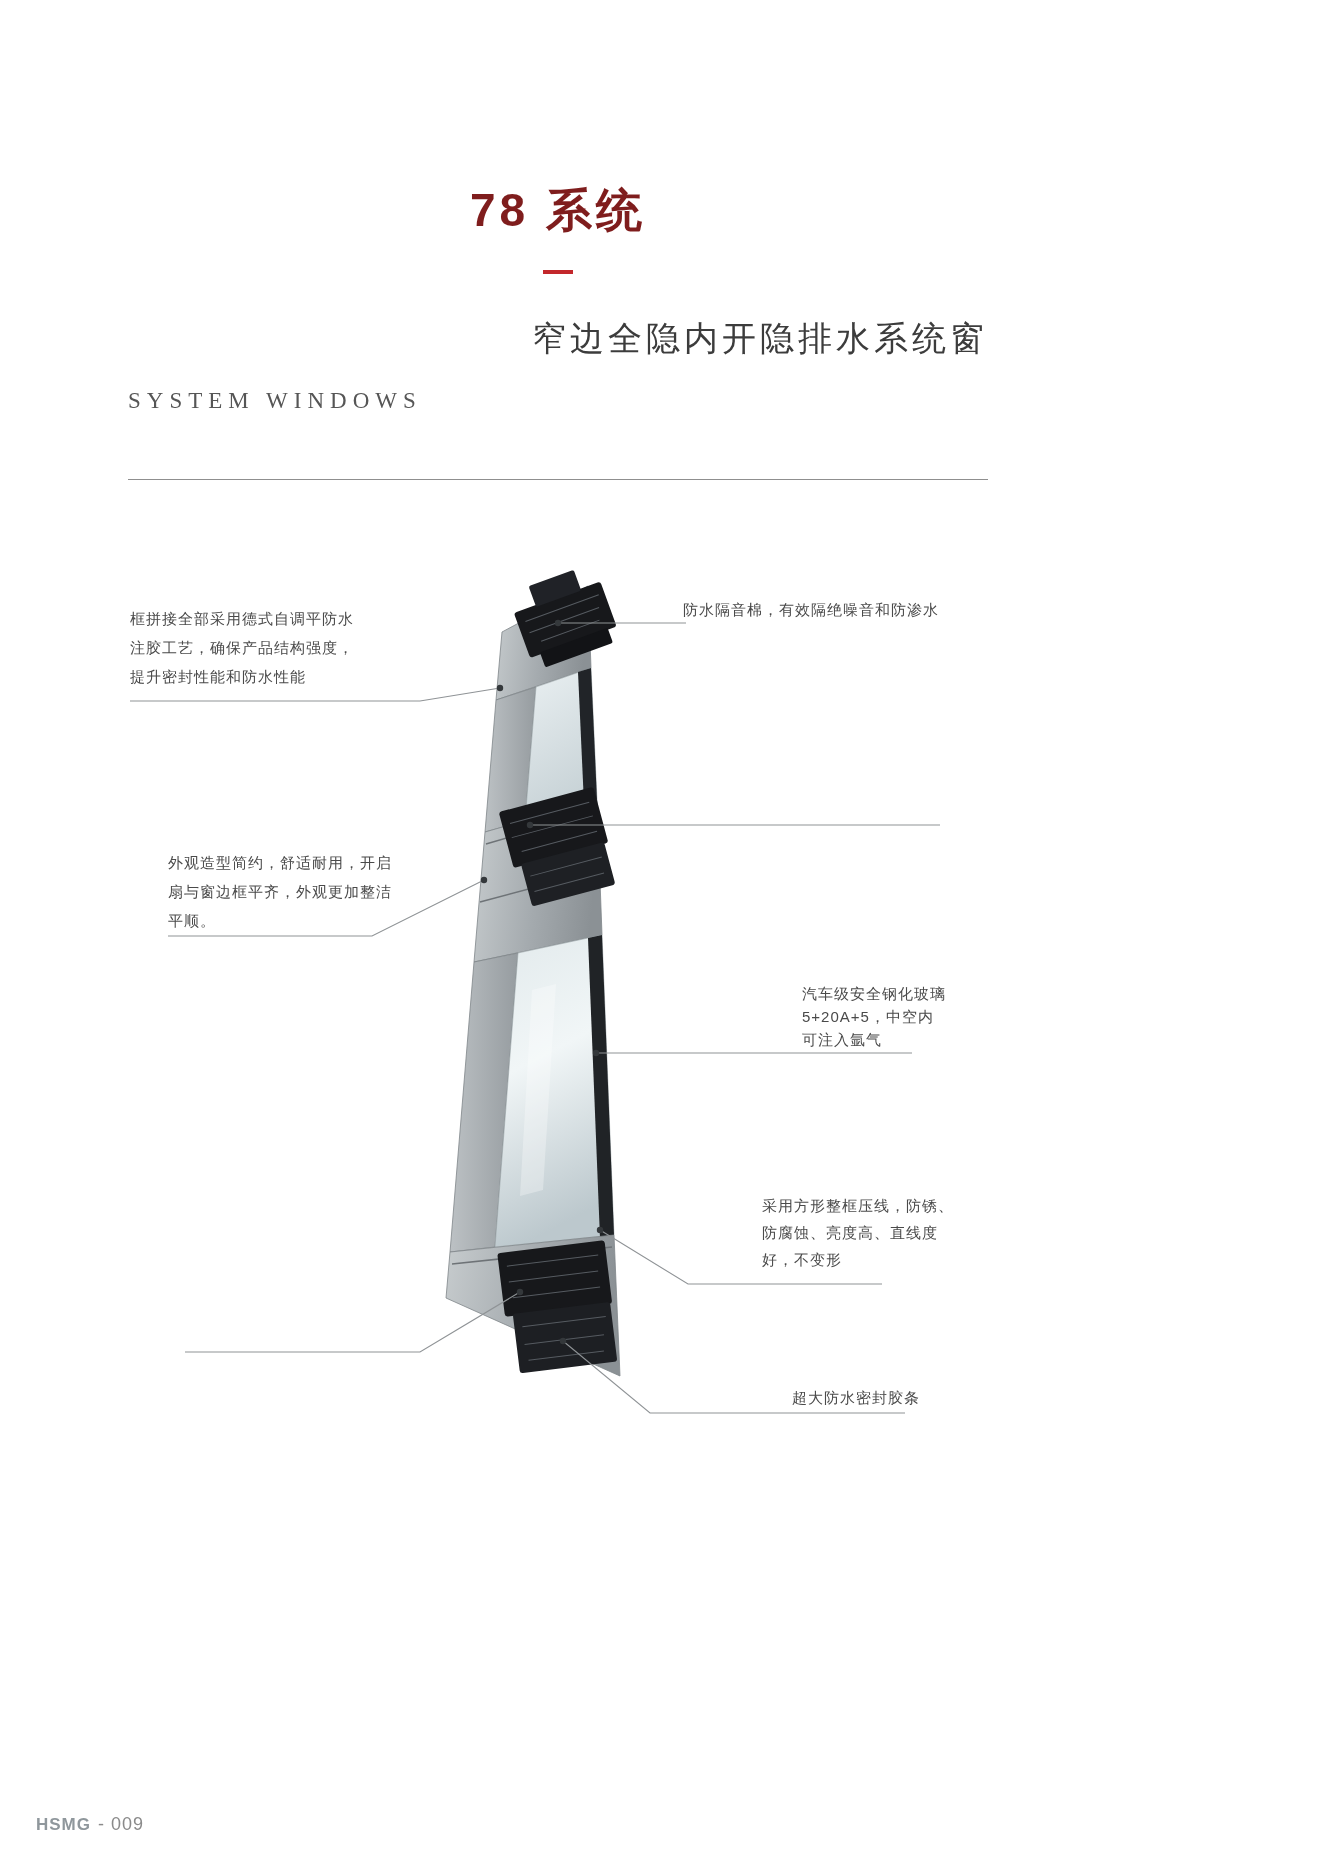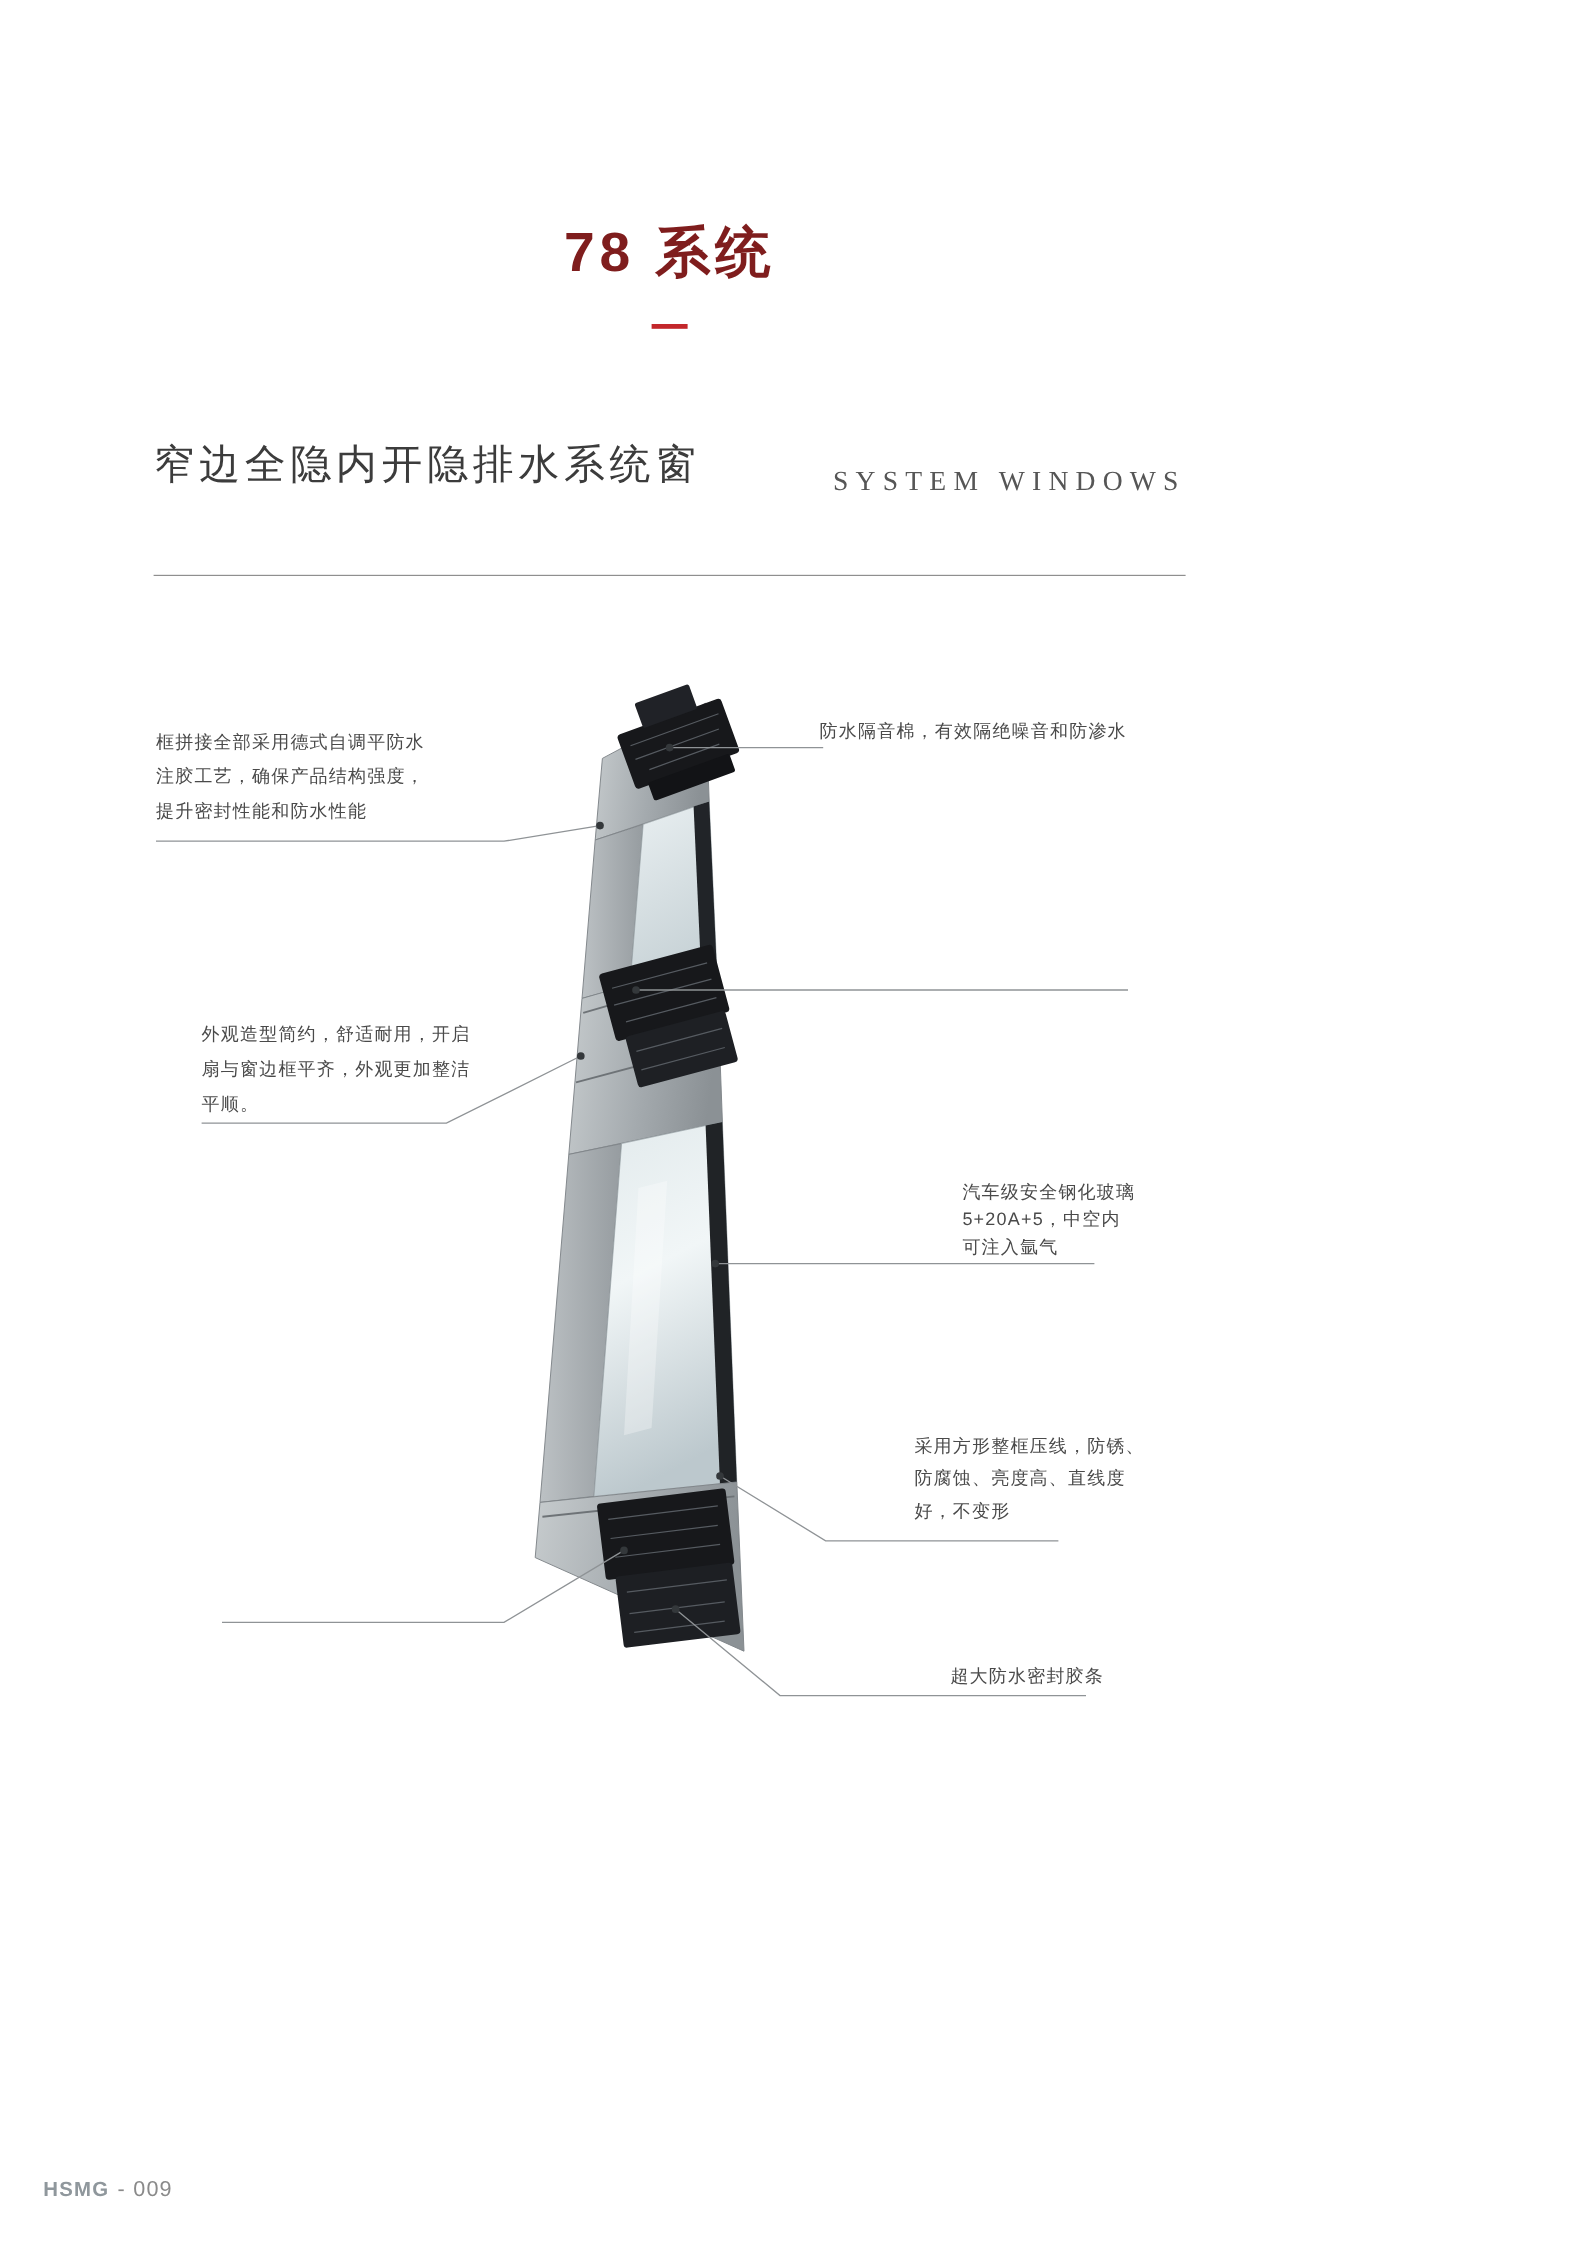--- a/index.html
+++ b/index.html
@@ -9,25 +9,25 @@
     font-family:"Liberation Sans","DejaVu Sans",sans-serif; overflow:hidden;
   }
   .hdr-title {
     position:absolute; left:128px; width:860px; top:180px; text-align:center;
     font-size:46px; font-weight:700; color:#7f1d1d; letter-spacing:4px;
   }
   .accent-dash {
     position:absolute; left:543px; top:270px; width:30px; height:4px; background:#c3272b;
   }
   .hdr-sub {
-    position:absolute; left:128px; width:860px; top:316px; text-align:left;
-    font-size:34px; font-weight:500; color:#3c3c3c; letter-spacing:4px;margin-top:48px;
+    position:absolute; left:128px; width:860px; top:316px; text-align:right;
+    font-size:34px; font-weight:500; color:#3c3c3c; letter-spacing:4px;
   }
   .hdr-en {
-    position:absolute; left:128px; width:860px; top:388px; text-align:right;
+    position:absolute; left:128px; width:860px; top:388px; text-align:left;
     font-family:"Liberation Serif","DejaVu Serif",serif;
     font-size:23px; color:#565656; letter-spacing:6px;
   }
   .rule {
     position:absolute; left:128px; top:479px; width:860px; height:0;
     border-top:1px solid #8f8f8f;
   }
   .art { position:absolute; left:0; top:0; }
   .callout {
     position:absolute; font-size:15px; color:#4a4a4a; letter-spacing:1px;

